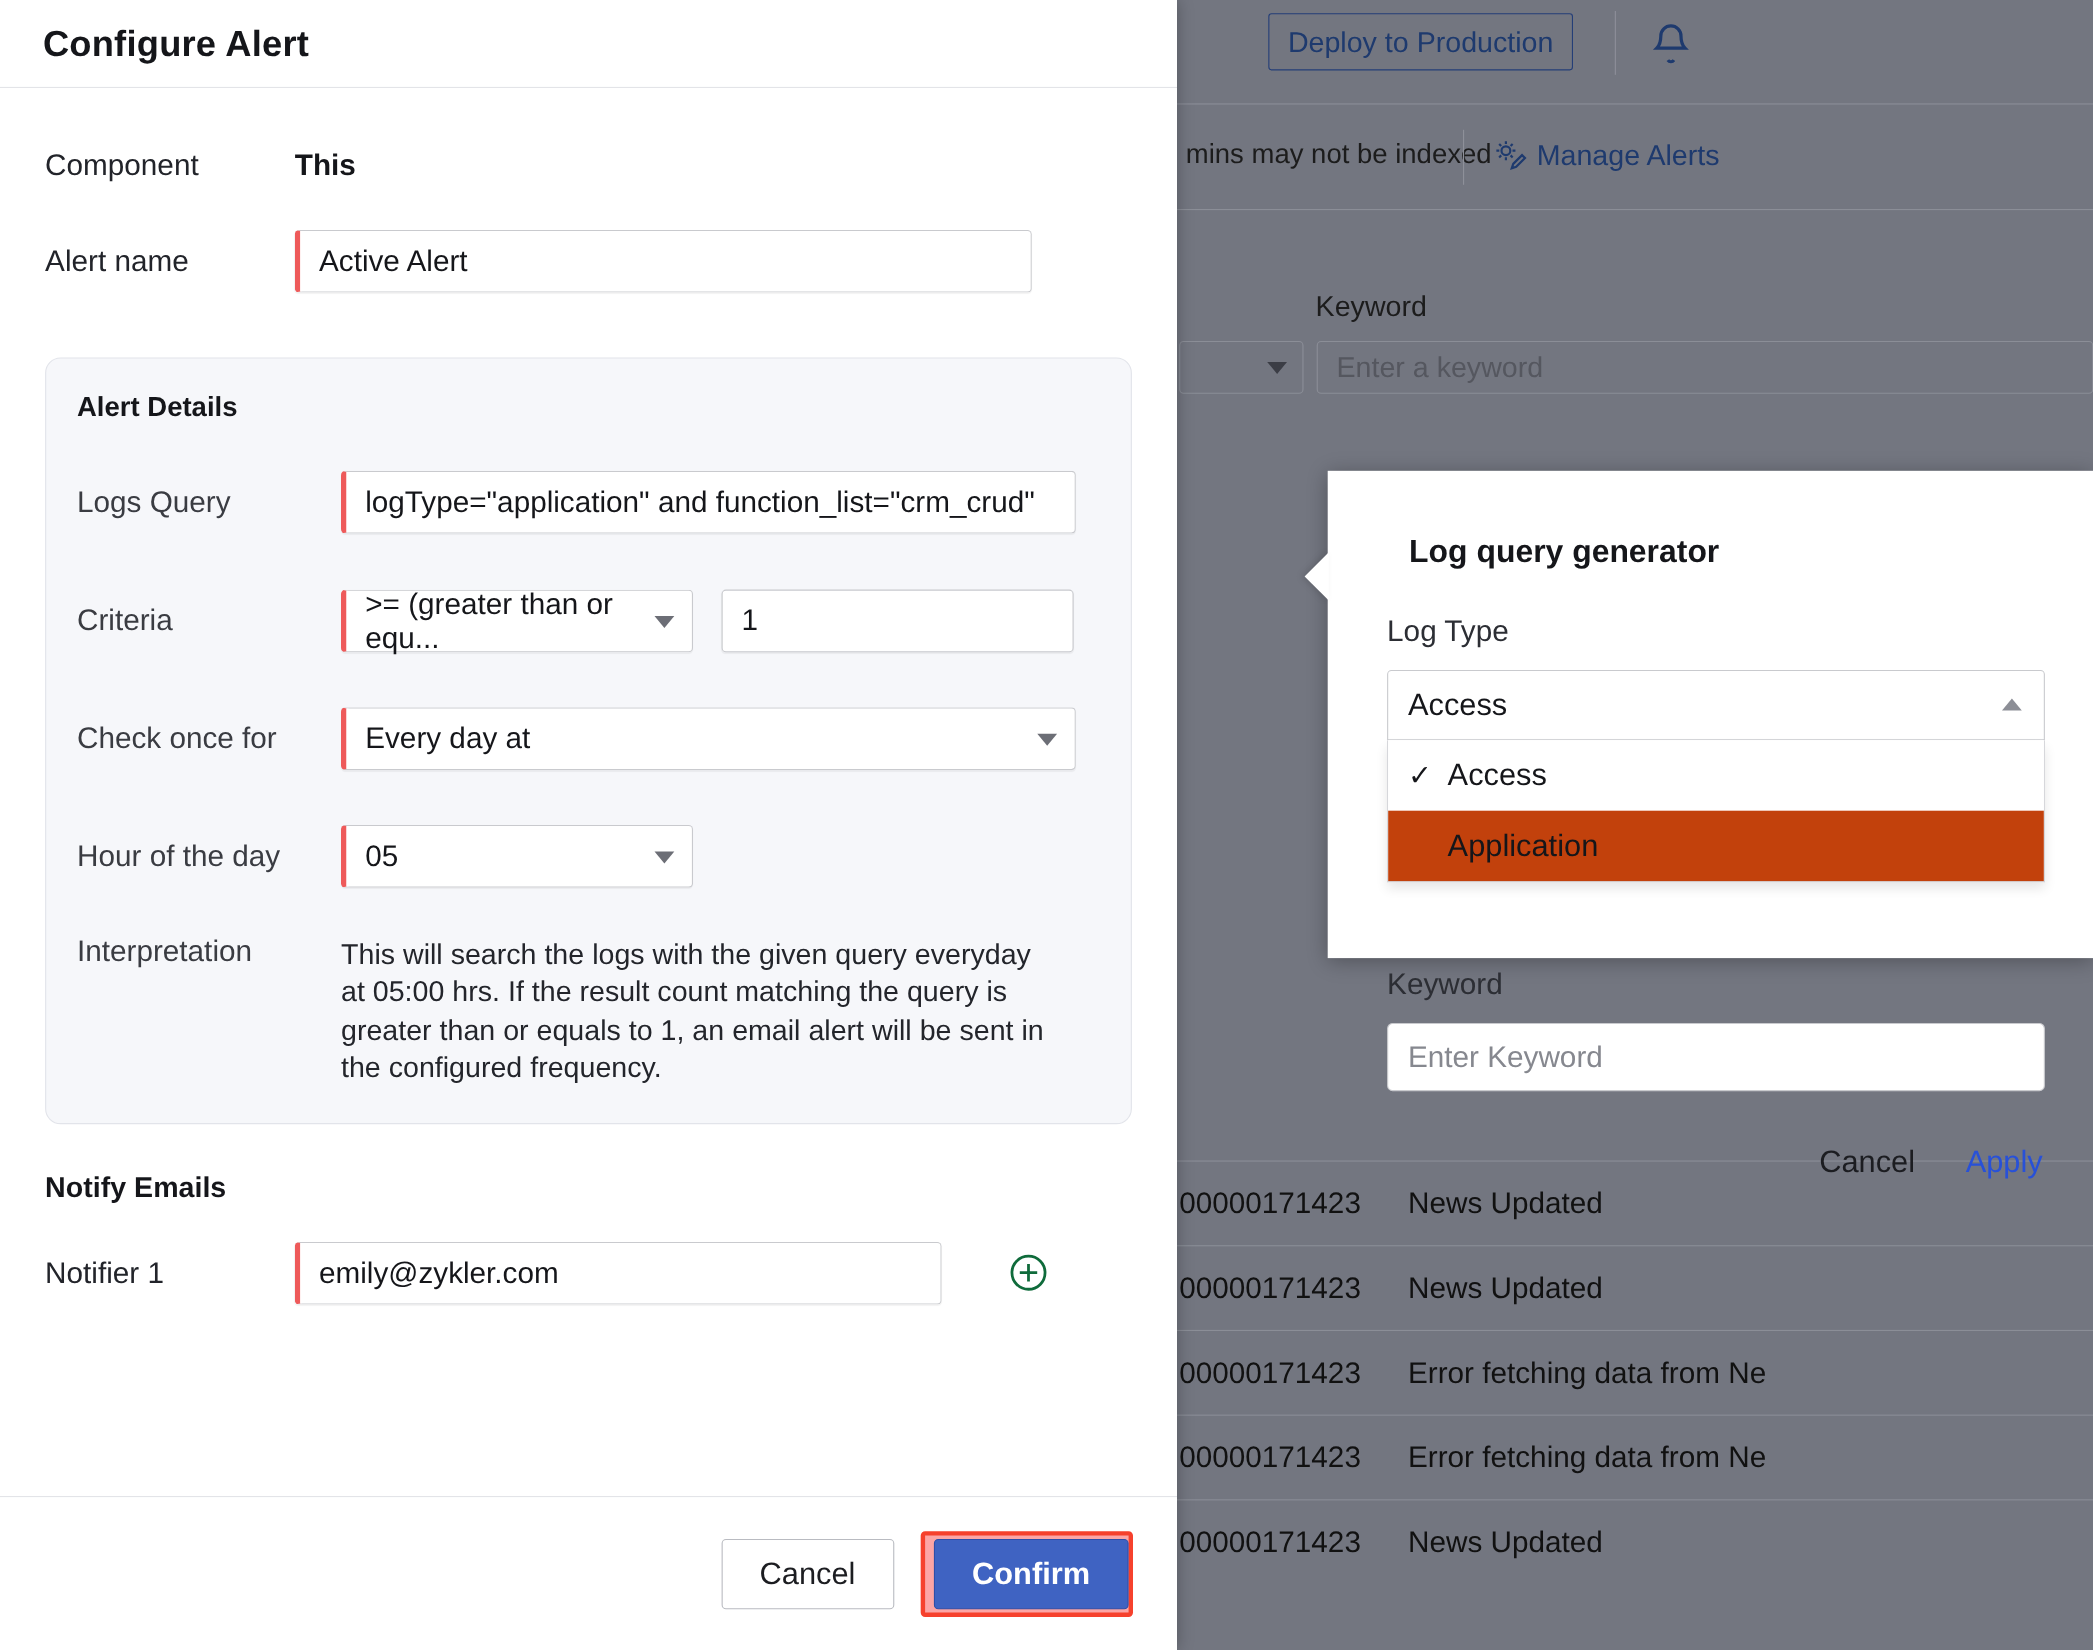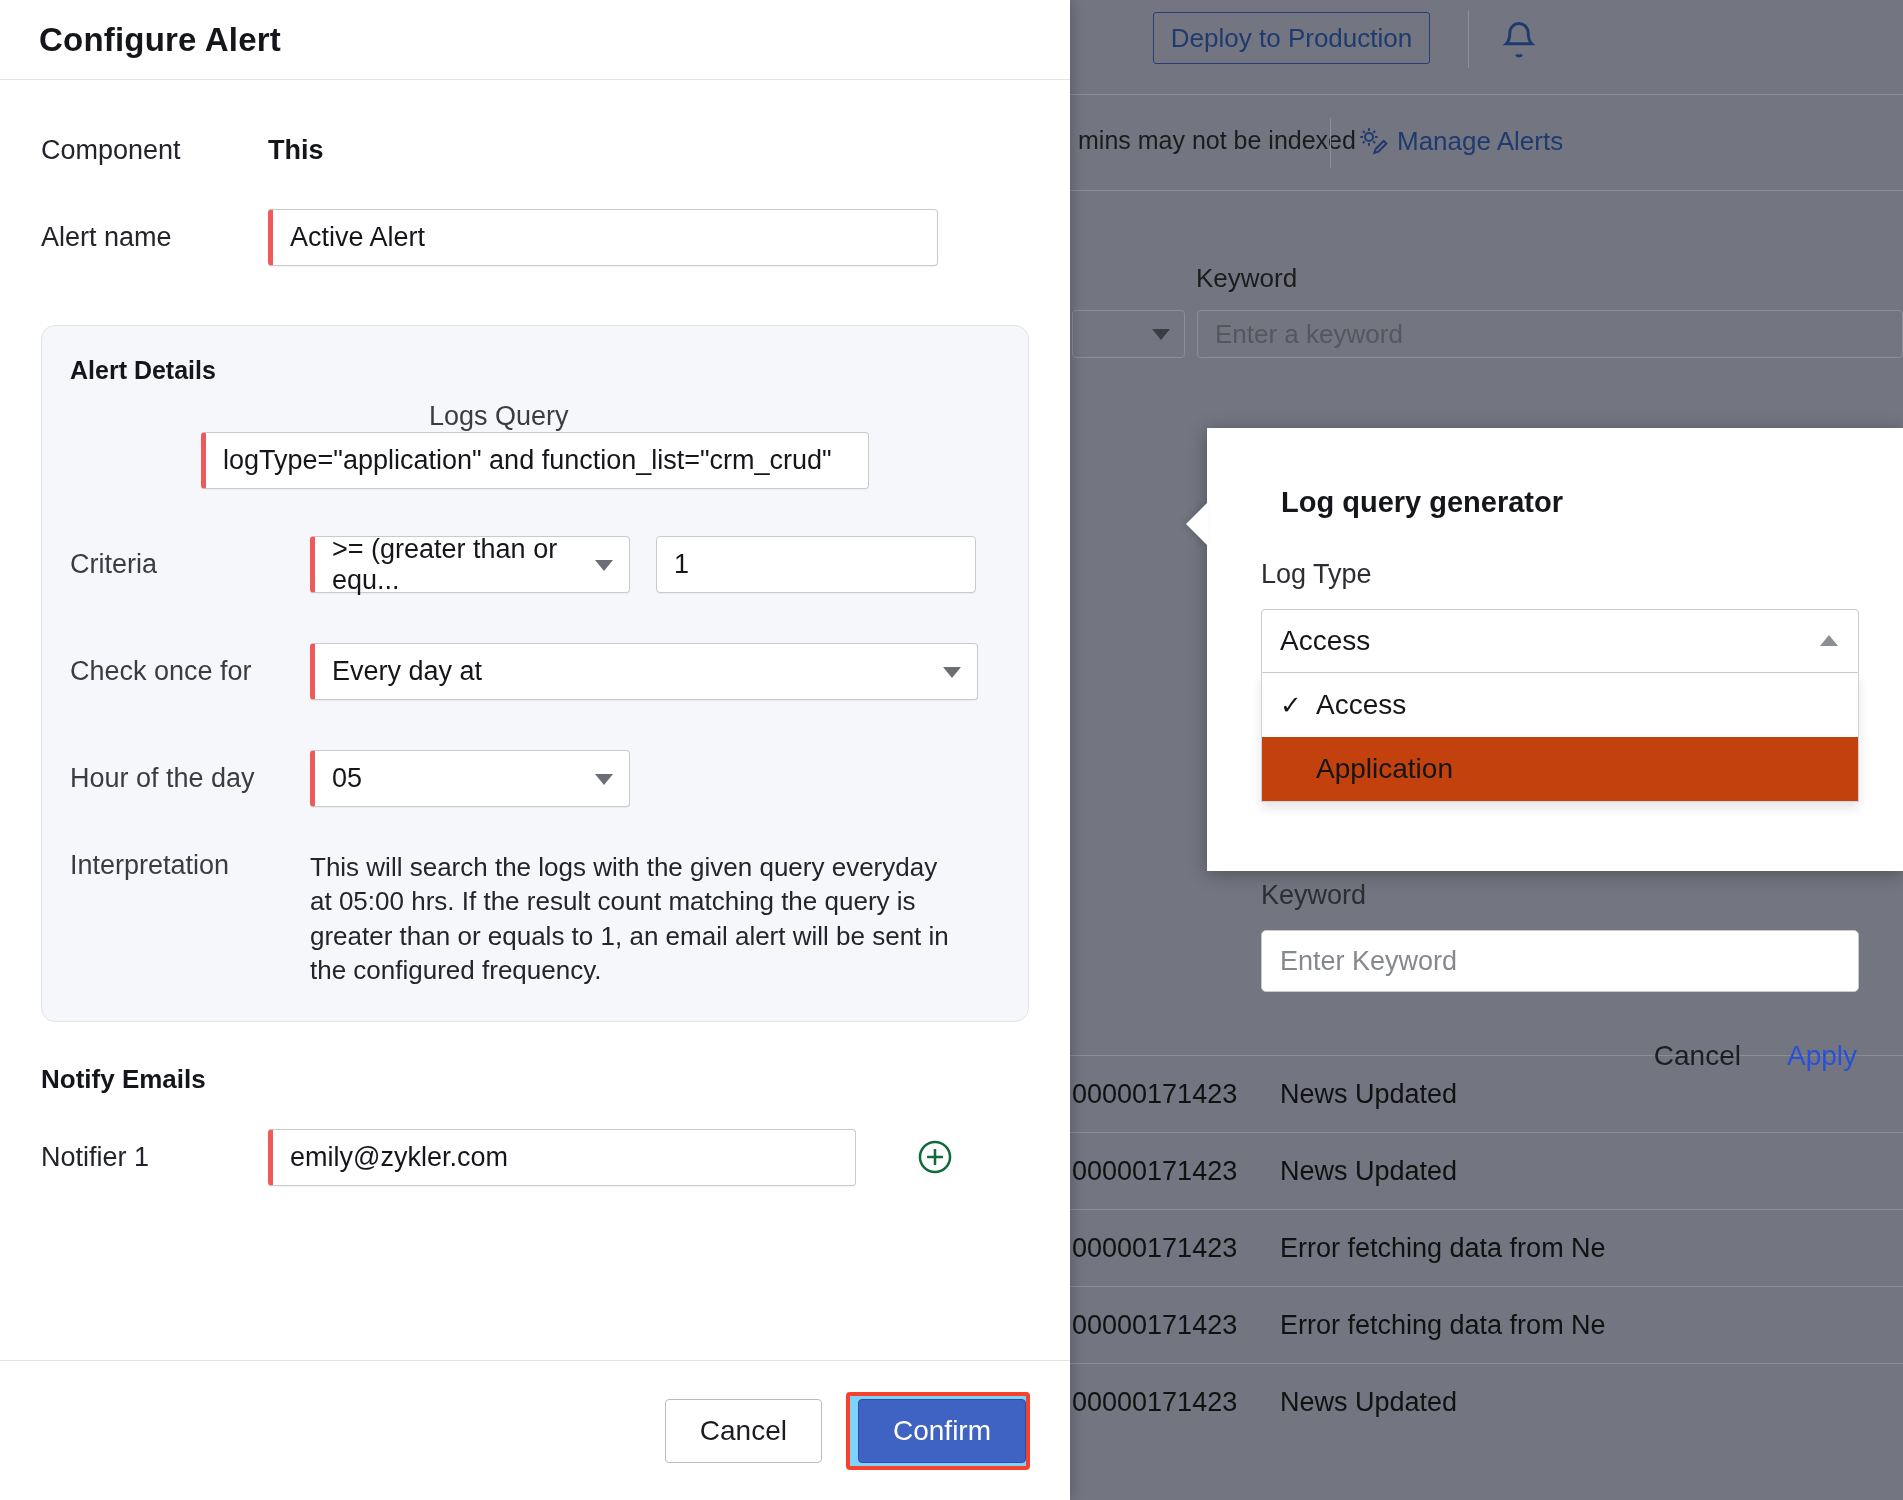--- a/index.html
+++ b/index.html
@@ -199,21 +199,22 @@
     padding: 0 34px;
   }
   .btn-confirm {
     background: #3f63c2; border: 1px solid #2e4ea8; color: #fff;
     padding: 0 34px;
   }
   .confirm-wrap {
     border: 4px solid #f6412d;
     border-radius: 4px;
     padding: 3px 0 3px 8px;
-    background: #7dd3fc;
+    background: #fca5a5;
+    font-weight: bold;
   }
 
   
   .popover {
     position: absolute; left: 1207px; top: 428px;
     width: 696px; height: 443px;
     background: #fff;
     box-shadow: 0 3px 18px rgba(0,0,0,.30);
   }
   .pop-arrow {
@@ -357,21 +358,21 @@
       <div class="frow" style="height:100px;">
         <div class="flabel">Alert name</div>
         <div class="finput" style="width:670px;">
           <span>Active Alert</span>
         </div>
       </div>
 
       <div class="details-card">
         <div class="details-title">Alert Details</div>
 
-        <div class="frow" style="height:110px; margin-top:16px;flex-direction:column;">
+        <div class="frow" style="height:110px; margin-top:16px;">
           <div class="flabel light" style="width:268px;padding-left:28px;">Logs Query</div>
           <div class="finput" style="width:668px;">
             <span>logType="application" and function_list="crm_crud"</span>
           </div>
         </div>
 
         <div class="frow" style="height:107px;">
           <div class="flabel light" style="width:268px;padding-left:28px;">Criteria</div>
           <div class="finput" style="width:320px;">
             <span>&gt;= (greater than or equ...</span>

